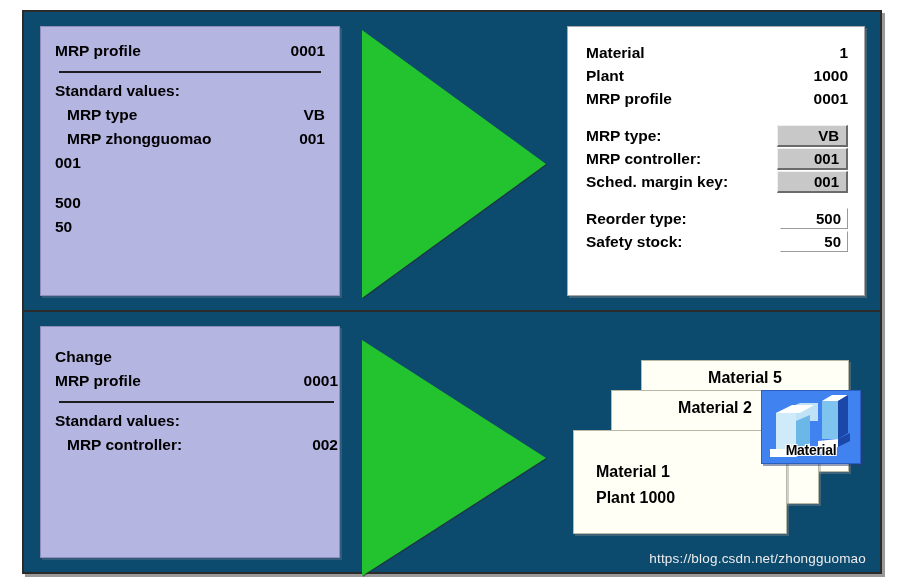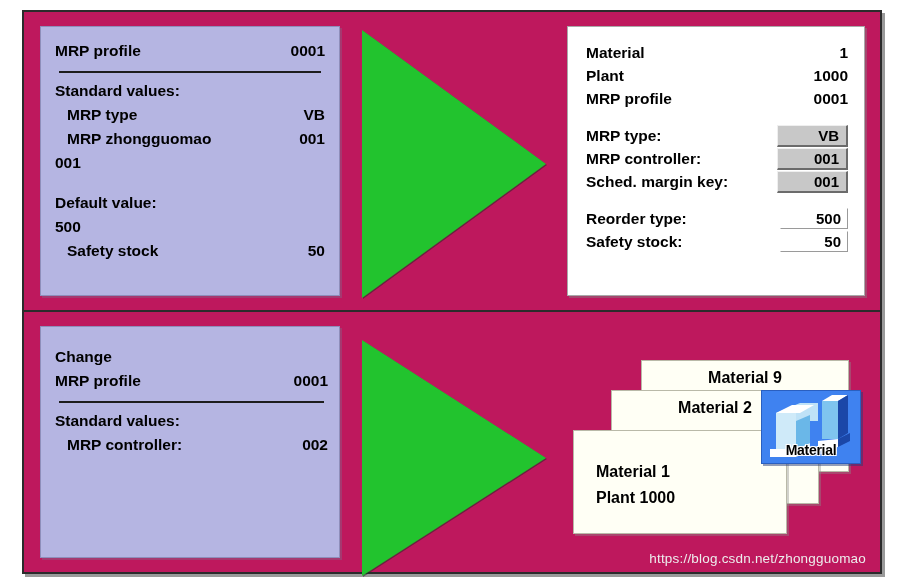--- a/index.html
+++ b/index.html
@@ -15,21 +15,21 @@
     position: relative;
   }
 
   
   #diagram {
     position: absolute;
     left: 22px;
     top: 10px;
     width: 860px;
     height: 564px;
-    background: #be185d;
+    background: #0c4a6e;
     border: 2px solid #2b2b2b;
     box-sizing: border-box;
     box-shadow: 3px 3px 0 #9a9a9a;
   }
 
   
   .row-divider {
     position: absolute;
     left: 0;
     right: 0;
@@ -59,21 +59,21 @@
   }
 
   #panel-profile-std {
     left: 16px;  top: 14px;
     width: 300px; height: 270px;
     padding: 12px 14px 0 14px;
   }
   #panel-profile-change {
     left: 16px;  top: 14px;
     width: 300px; height: 232px;
-    padding: 18px 11px 0 14px;
+    padding: 18px 1px 0 14px;
   }
 
   .kv {
     display: flex;
     justify-content: space-between;
     align-items: baseline;
     line-height: 24px;
     white-space: nowrap;
   }
   .kv .k { padding-right: 8px; }
@@ -266,27 +266,25 @@
       <div class="kv indent">
         <span class="k">MRP zhongguomao</span>
         <span class="v">001</span>
       </div>
       <div class="kv indent">
         <span class="v">001</span>
       </div>
 
       <div class="spacer"></div>
 
-      <div class="single-line">Default value:</div>
 
       <div class="kv indent">
         <span class="v">500</span>
       </div>
       <div class="kv indent">
-        <span class="k">Safety stock</span>
         <span class="v">50</span>
       </div>
     </div>
 
     <div class="green-arrow" id="arrow-top"></div>
 
     <div id="panel-material-screen">
 
       <div class="field-row">
         <span class="label">Material</span>
@@ -348,21 +346,21 @@
         <span class="k">MRP controller:</span>
         <span class="v">002</span>
       </div>
     </div>
 
     <div class="green-arrow" id="arrow-bottom"></div>
 
     <div id="card-stack">
 
       <div class="mat-card" id="mat-card-3">
-        <span>Material 9</span>
+        <span>Material 5</span>
       </div>
 
       <div class="mat-card" id="mat-card-2">
         <span>Material 2</span>
       </div>
 
       <div class="mat-card" id="mat-card-1">
         <div class="line">Material 1</div>
         <div class="line">Plant 1000</div>
       </div>

